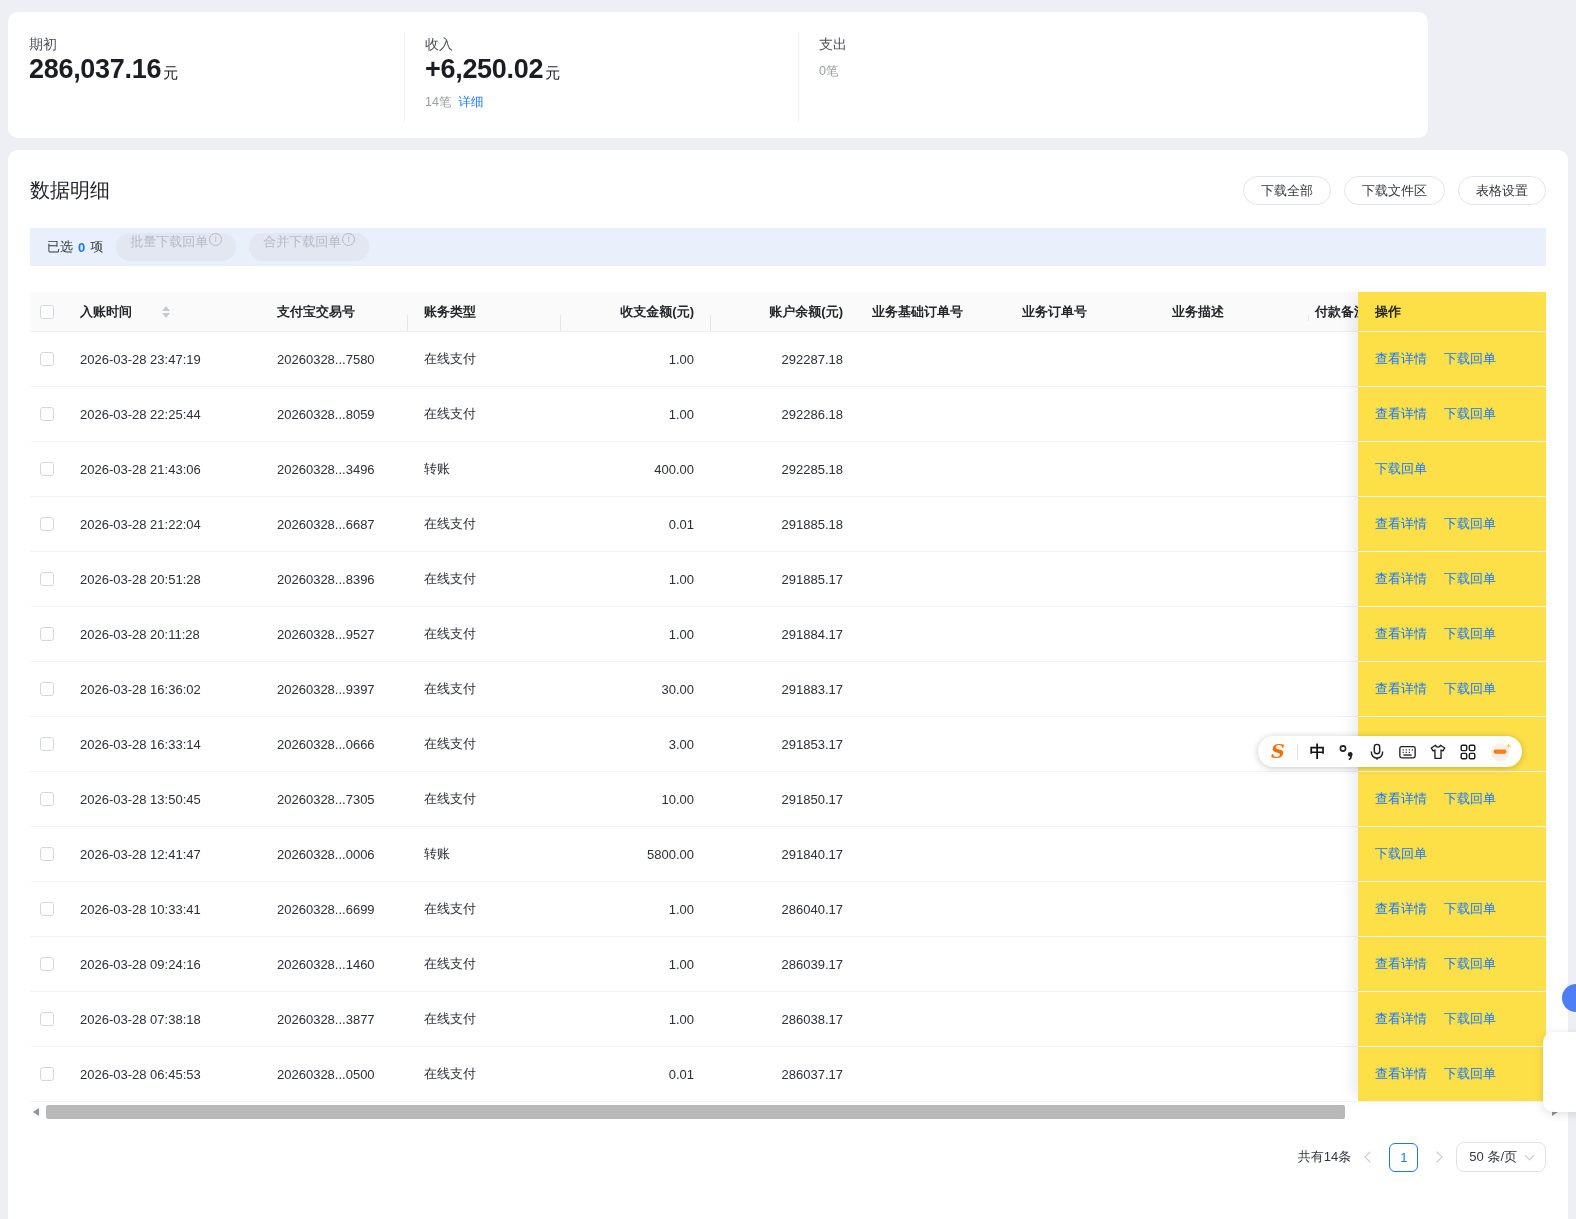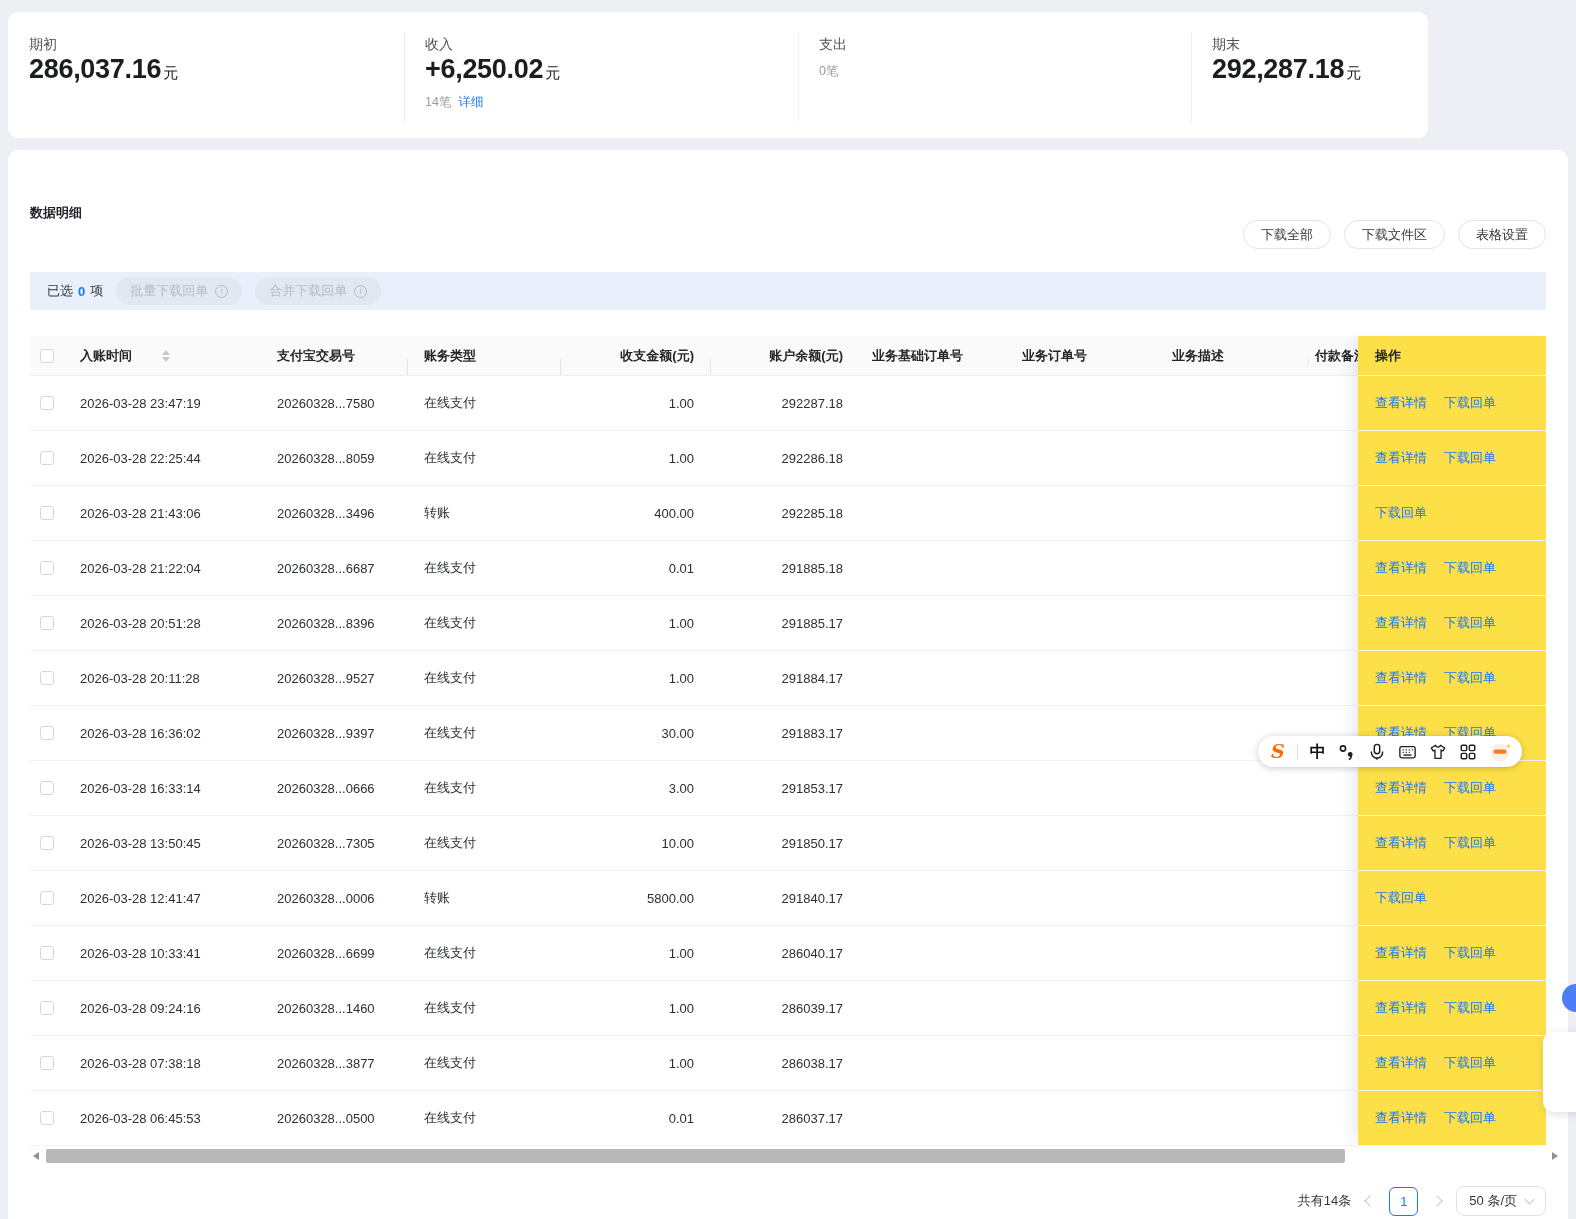--- a/index.html
+++ b/index.html
@@ -18,30 +18,30 @@
   .sum-label { font-size:14px; color:#4b4f55; }
   .sum-value { margin-top:0; font-size:27px; font-weight:600; color:#1b1d21; letter-spacing:-0.3px; }
   .sum-unit { font-size:15px; font-weight:400; margin-left:2px; }
   .sum-sub { margin-top:9px; font-size:12.5px; color:#989ca3; height:15px; }
   .sum-sub .sub-link { color:#1677ff; margin-left:7px; cursor:pointer; }
 
   
   .main-card { position:absolute; left:8px; top:150px; width:1560px; height:1069px;
     background:#fff; border-radius:10px 10px 0 0; }
   .panel-head { display:flex; justify-content:space-between; align-items:center; padding:26px 22px 0; }
-  .panel-title { font-size:13px; font-weight:700; color:#1f2126; }
+  .panel-title { font-size:20px; font-weight:400; color:#1f2126; }
   .head-btns { display:flex; }
   .btn-pill { height:29px; padding:0 17px; border:1px solid #e2e4ea; border-radius:15px; background:#fff;
-    font-size:13px; color:#33373d; display:inline-flex; align-items:center; margin-left:13px; cursor:pointer; white-space:nowrap;margin-top:44px; }
+    font-size:13px; color:#33373d; display:inline-flex; align-items:center; margin-left:13px; cursor:pointer; white-space:nowrap; }
 
   .sel-bar { margin:23px 22px 0; height:38px; background:#e9effb; border-radius:0;
     display:flex; align-items:center; padding-left:17px; font-size:13px; color:#33373d; }
   .sel-count { color:#1677ff; font-weight:700; margin:0 5px; }
   .btn-disabled { height:28px; padding:0 14px; border-radius:15px; background:#e2e7f2; color:#b5bbc6;
-    font-size:13px; display:inline-flex; align-items:center; gap:7px; margin-left:13px; cursor:not-allowed; }
+    font-size:13px; display:inline-flex; gap:1px; margin-left:13px; cursor:not-allowed; }
   .info-ic { width:13px; height:13px; border:1.2px solid #b5bbc6; border-radius:50%;
     display:inline-flex; align-items:center; justify-content:center; font-size:9px; font-style:normal; color:#b5bbc6; }
   .info-ic::after { content:"i"; line-height:1; }
 
   
   .table-wrap { position:relative; margin:26px 22px 0; width:1516px; }
   .t-header { display:flex; height:40px; background:#fafafa; border-bottom:1px solid #efefef;
     align-items:center; font-weight:700; font-size:13px; color:#24262a; }
   .t-row { display:flex; height:55px; align-items:center; border-bottom:1px solid #f2f3f5; font-size:13px; color:#2b2f36; }
   .cell { flex:none; white-space:nowrap; }
@@ -115,25 +115,20 @@
       <div class="sum-sub"></div>
     </div>
     <div class="sum-col">
       <div class="sum-label">收入</div>
       <div class="sum-value"><span>+6,250.02</span><span class="sum-unit">元</span></div>
       <div class="sum-sub"><span>14笔</span><span class="sub-link">详细</span></div>
     </div>
     <div class="sum-col">
       <div class="sum-label">支出</div>
       <div class="sum-sub"><span>0笔</span></div>
-    </div>
-    <div class="sum-col">
-      <div class="sum-label">期末</div>
-      <div class="sum-value"><span>292,287.18</span><span class="sum-unit">元</span></div>
-      <div class="sum-sub"></div>
     </div>
   </div>
 
   <div class="main-card">
 
     <div class="panel-head">
       <div class="panel-title">数据明细</div>
       <div class="head-btns">
         <div class="btn-pill">下载全部</div>
         <div class="btn-pill">下载文件区</div>

